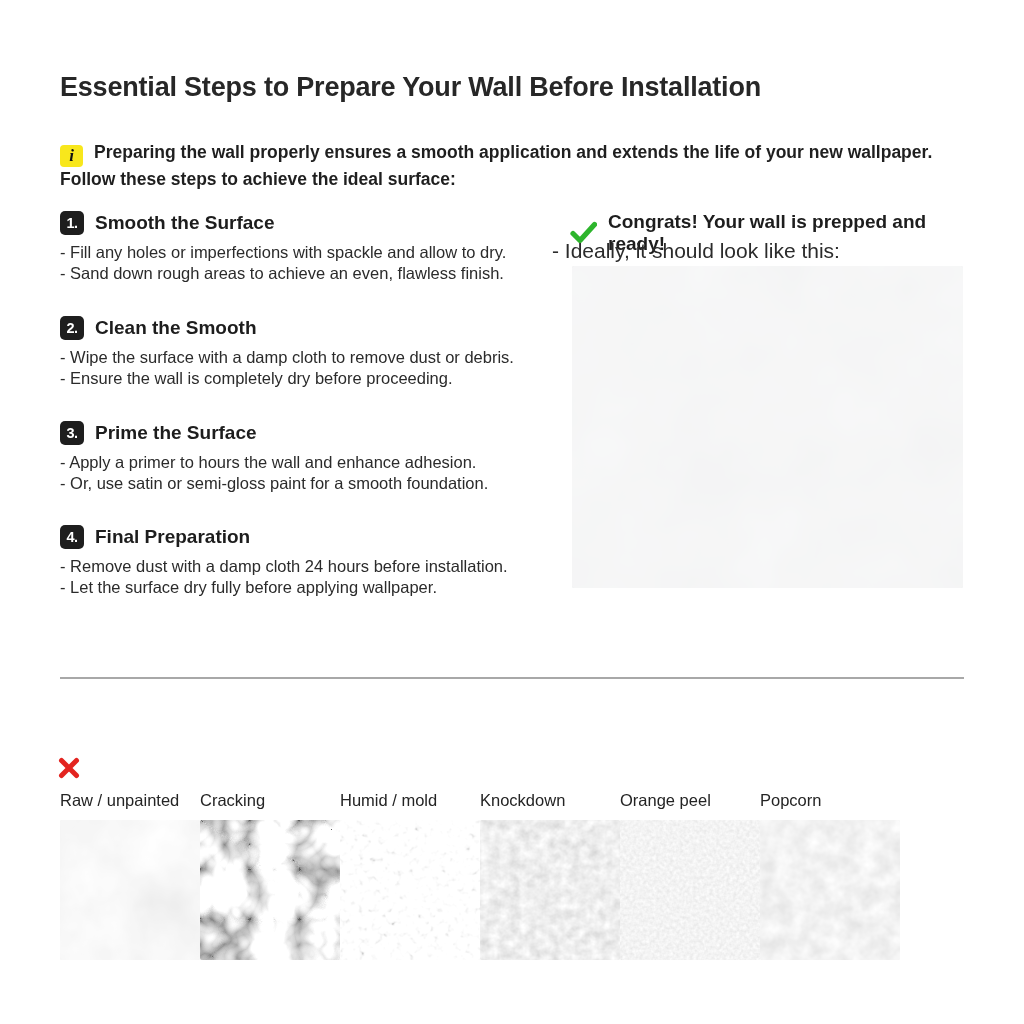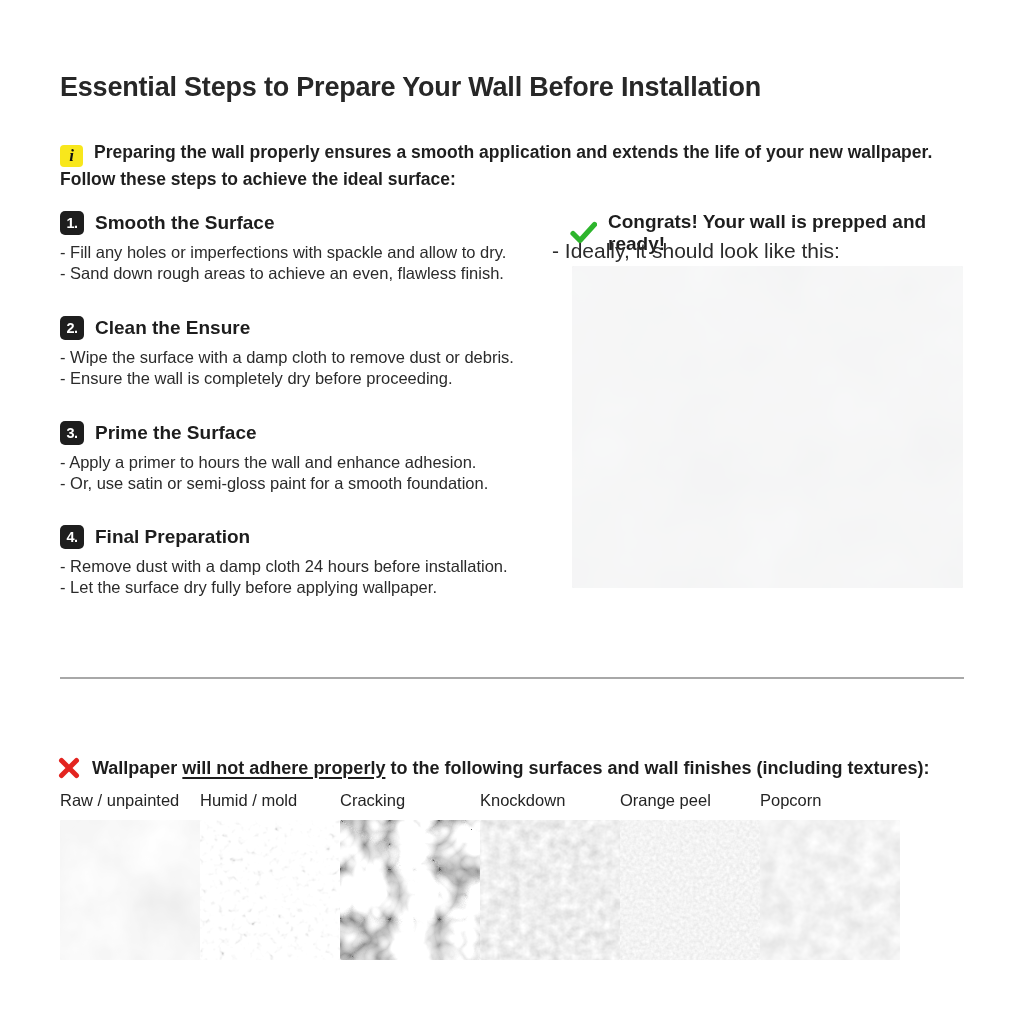--- a/index.html
+++ b/index.html
@@ -81,21 +81,21 @@
     </div>
     <div class="bullets">
       <div>- Fill any holes or imperfections with spackle and allow to dry.</div>
       <div>- Sand down rough areas to achieve an even, flawless finish.</div>
     </div>
   </section>
 
   <section class="abs step" style="top:316px">
     <div class="step-head">
       <span class="badge">2.</span>
-      <span class="step-title">Clean the Ensure</span>
+      <span class="step-title">Clean the Smooth</span>
     </div>
     <div class="bullets">
       <div>- Wipe the surface with a damp cloth to remove dust or debris.</div>
       <div>- Ensure the wall is completely dry before proceeding.</div>
     </div>
   </section>
 
   <section class="abs step" style="top:421px">
     <div class="step-head">
       <span class="badge">3.</span>
@@ -147,21 +147,20 @@
   </div>
 
   <hr class="abs divider">
 
   <div class="abs warning-head">
     <span class="cross-wrap">
       <svg width="22" height="22" viewBox="0 0 22 22">
         <path d="M3.5 3.5 L18.5 18.5 M18.5 3.5 L3.5 18.5" fill="none" stroke="#e32420" stroke-width="5" stroke-linecap="round"></path>
       </svg>
     </span>
-    <span class="warning-text"><span>Wallpaper </span><span class="u">will not adhere properly</span><span> to the following surfaces and wall finishes (including textures):</span></span>
   </div>
 
   <div class="abs surfaces">
 
     <figure class="surface">
       <figcaption class="surface-label">Raw / unpainted</figcaption>
       <div class="tex">
         <svg width="140" height="140" viewBox="0 0 140 140">
           <defs>
             <filter id="f-raw" x="0" y="0" width="100%" height="100%">
@@ -174,20 +173,41 @@
                 <feFuncA type="linear" slope="0" intercept="1"></feFuncA>
               </feComponentTransfer>
             </filter>
           </defs>
           <rect width="140" height="140" fill="#ededed" filter="url(#f-raw)"></rect>
         </svg>
       </div>
     </figure>
 
     <figure class="surface">
+      <figcaption class="surface-label">Cracking</figcaption>
+      <div class="tex">
+        <svg width="140" height="140" viewBox="0 0 140 140">
+          <defs>
+            <filter id="f-crack" x="0" y="0" width="100%" height="100%">
+              <feTurbulence type="turbulence" baseFrequency="0.02" numOctaves="3" seed="6"></feTurbulence>
+              <feColorMatrix type="saturate" values="0"></feColorMatrix>
+              <feComponentTransfer>
+                <feFuncR type="linear" slope="2.4" intercept="0.12"></feFuncR>
+                <feFuncG type="linear" slope="2.4" intercept="0.12"></feFuncG>
+                <feFuncB type="linear" slope="2.4" intercept="0.12"></feFuncB>
+                <feFuncA type="linear" slope="0" intercept="1"></feFuncA>
+              </feComponentTransfer>
+            </filter>
+          </defs>
+          <rect width="140" height="140" fill="#f0f0f0" filter="url(#f-crack)"></rect>
+        </svg>
+      </div>
+    </figure>
+
+    <figure class="surface">
       <figcaption class="surface-label">Humid / mold</figcaption>
       <div class="tex">
         <svg width="140" height="140" viewBox="0 0 140 140">
           <defs>
             <filter id="f-mold" x="0" y="0" width="100%" height="100%">
               <feTurbulence type="fractalNoise" baseFrequency="0.16" numOctaves="2" seed="12"></feTurbulence>
               <feColorMatrix type="saturate" values="0"></feColorMatrix>
               <feComponentTransfer>
                 <feFuncR type="gamma" amplitude="-2.4" exponent="8" offset="1.02"></feFuncR>
                 <feFuncG type="gamma" amplitude="-2.4" exponent="8" offset="1.02"></feFuncG>
@@ -195,41 +215,20 @@
                 <feFuncA type="linear" slope="0" intercept="1"></feFuncA>
               </feComponentTransfer>
             </filter>
           </defs>
           <rect width="140" height="140" fill="#f2f2f2" filter="url(#f-mold)"></rect>
         </svg>
       </div>
     </figure>
 
     <figure class="surface">
-      <figcaption class="surface-label">Cracking</figcaption>
-      <div class="tex">
-        <svg width="140" height="140" viewBox="0 0 140 140">
-          <defs>
-            <filter id="f-crack" x="0" y="0" width="100%" height="100%">
-              <feTurbulence type="turbulence" baseFrequency="0.02" numOctaves="3" seed="6"></feTurbulence>
-              <feColorMatrix type="saturate" values="0"></feColorMatrix>
-              <feComponentTransfer>
-                <feFuncR type="linear" slope="2.4" intercept="0.12"></feFuncR>
-                <feFuncG type="linear" slope="2.4" intercept="0.12"></feFuncG>
-                <feFuncB type="linear" slope="2.4" intercept="0.12"></feFuncB>
-                <feFuncA type="linear" slope="0" intercept="1"></feFuncA>
-              </feComponentTransfer>
-            </filter>
-          </defs>
-          <rect width="140" height="140" fill="#f0f0f0" filter="url(#f-crack)"></rect>
-        </svg>
-      </div>
-    </figure>
-
-    <figure class="surface">
       <figcaption class="surface-label">Knockdown</figcaption>
       <div class="tex">
         <svg width="140" height="140" viewBox="0 0 140 140">
           <defs>
             <filter id="f-kd" x="0" y="0" width="100%" height="100%">
               <feTurbulence type="fractalNoise" baseFrequency="0.1" numOctaves="3" seed="3"></feTurbulence>
               <feColorMatrix type="saturate" values="0"></feColorMatrix>
               <feComponentTransfer>
                 <feFuncR type="linear" slope="0.55" intercept="0.58"></feFuncR>
                 <feFuncG type="linear" slope="0.55" intercept="0.58"></feFuncG>

